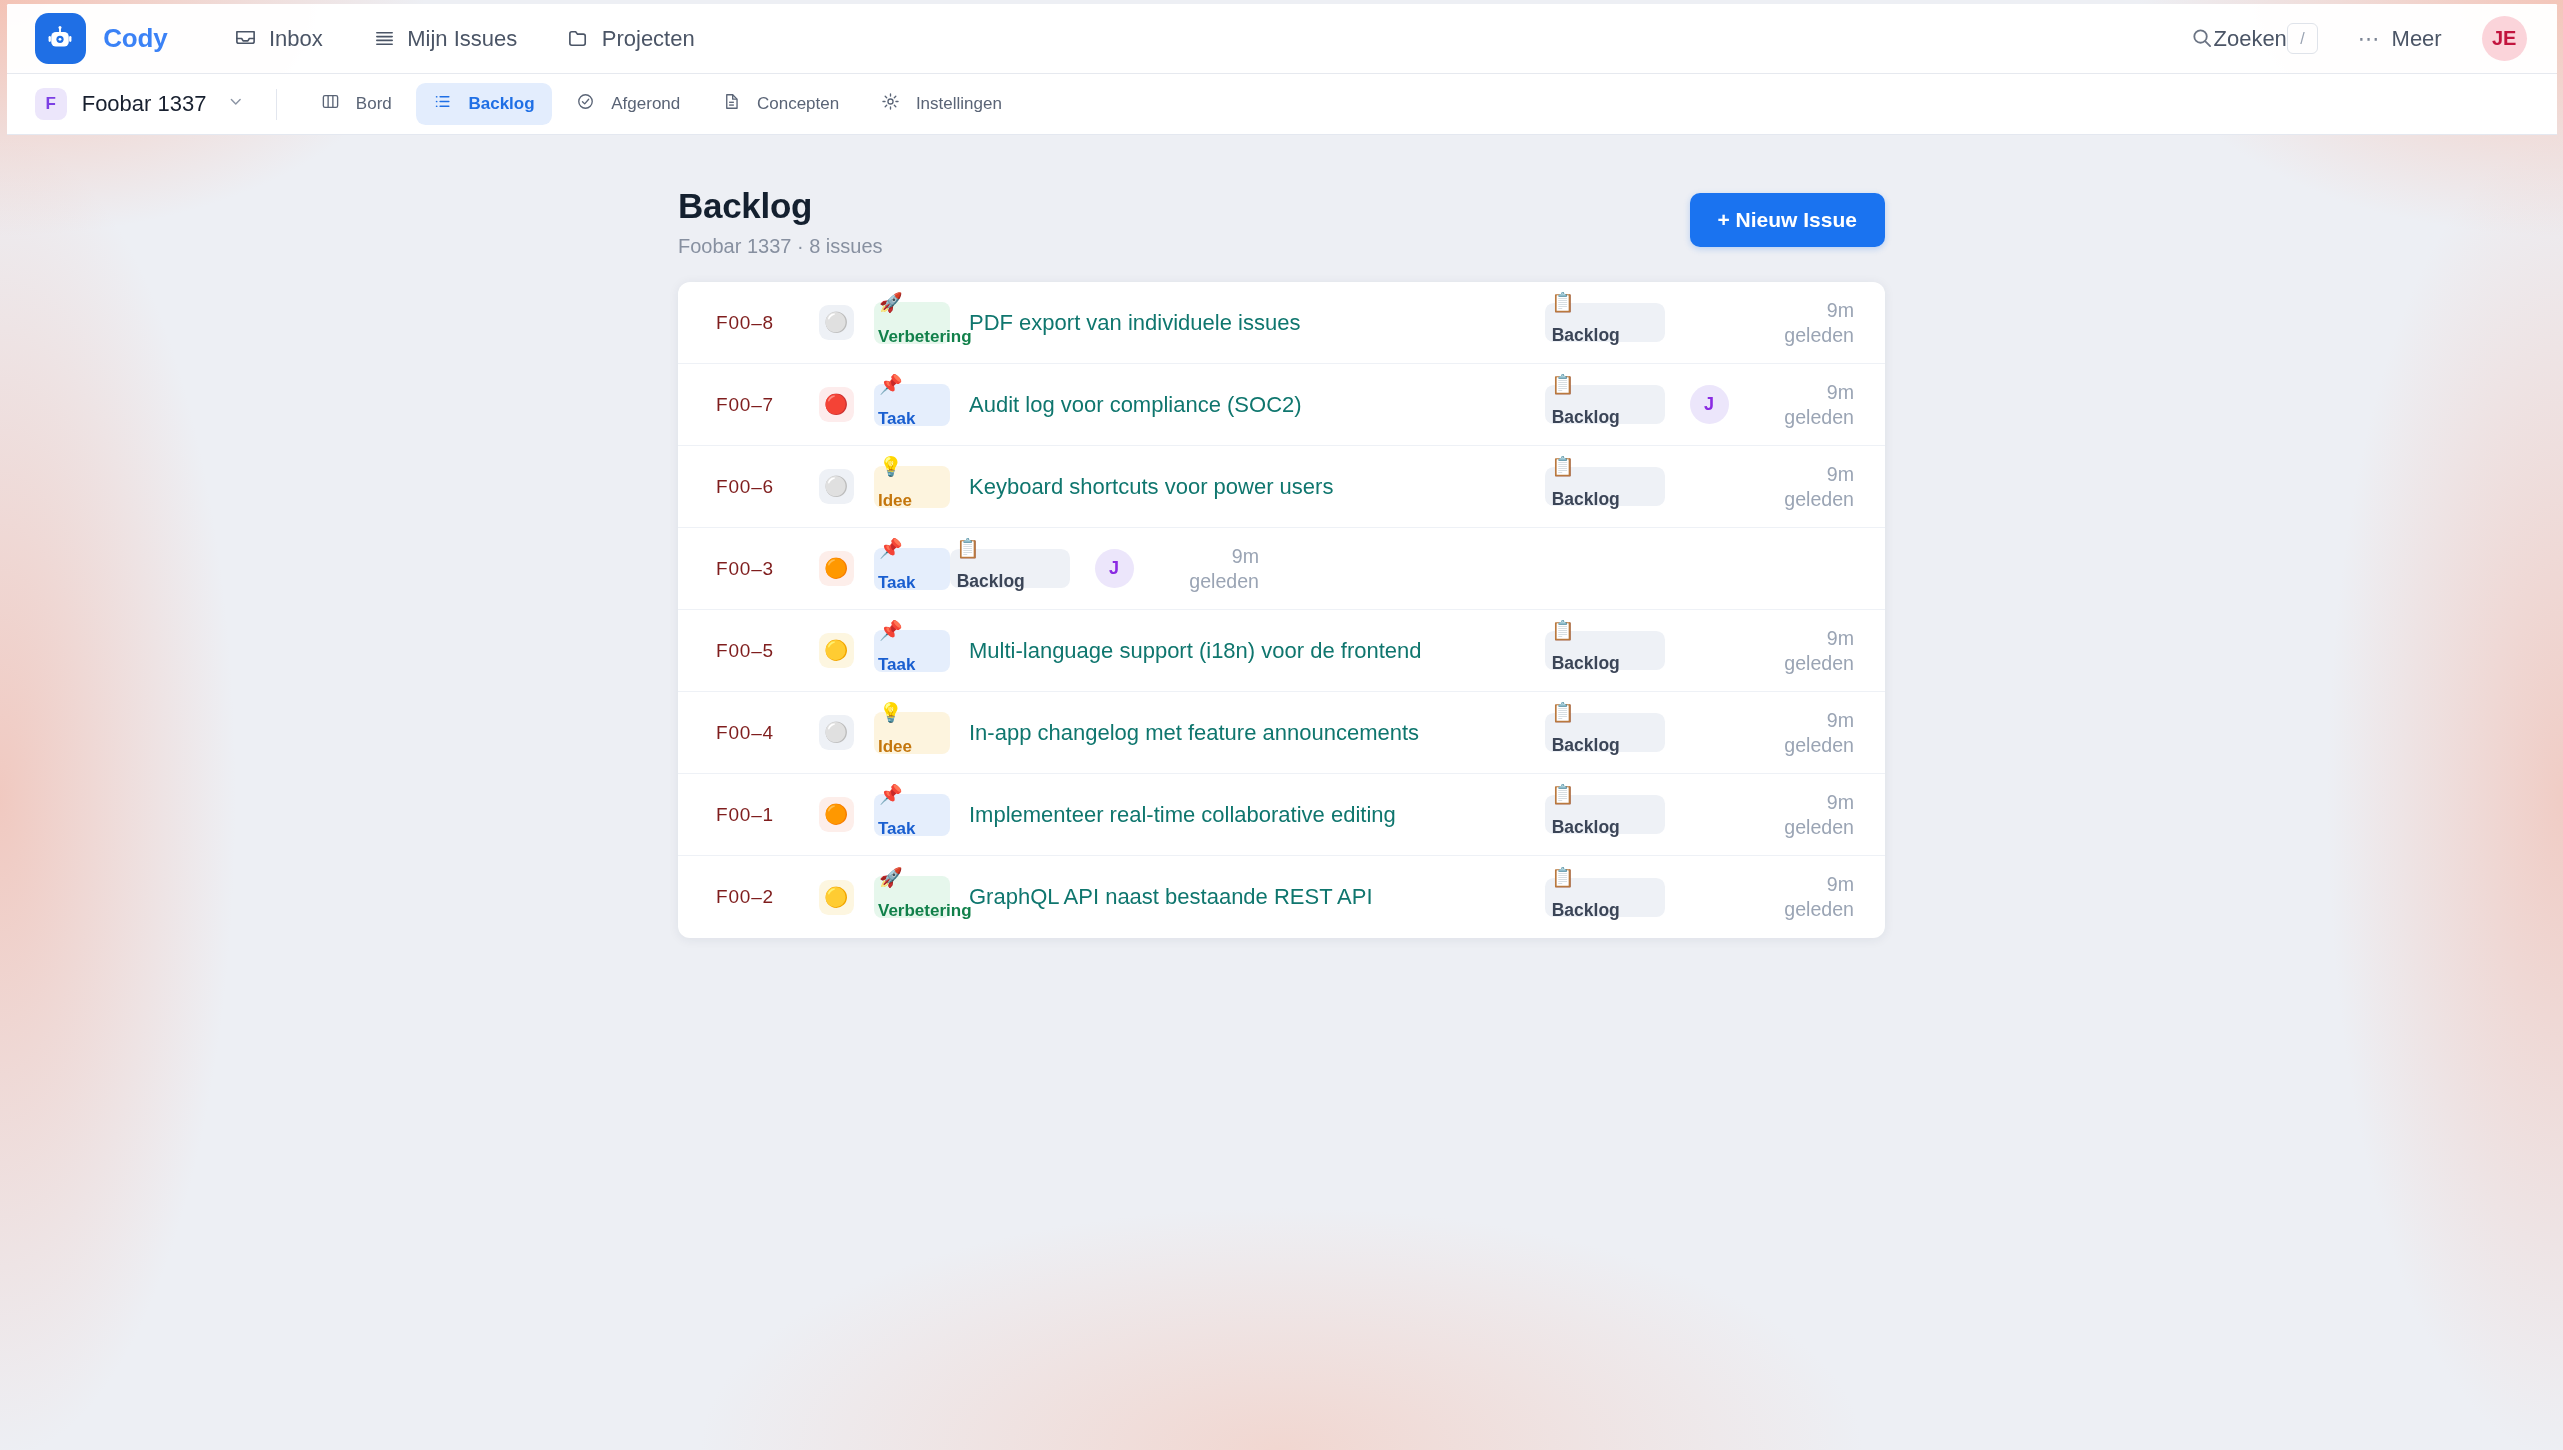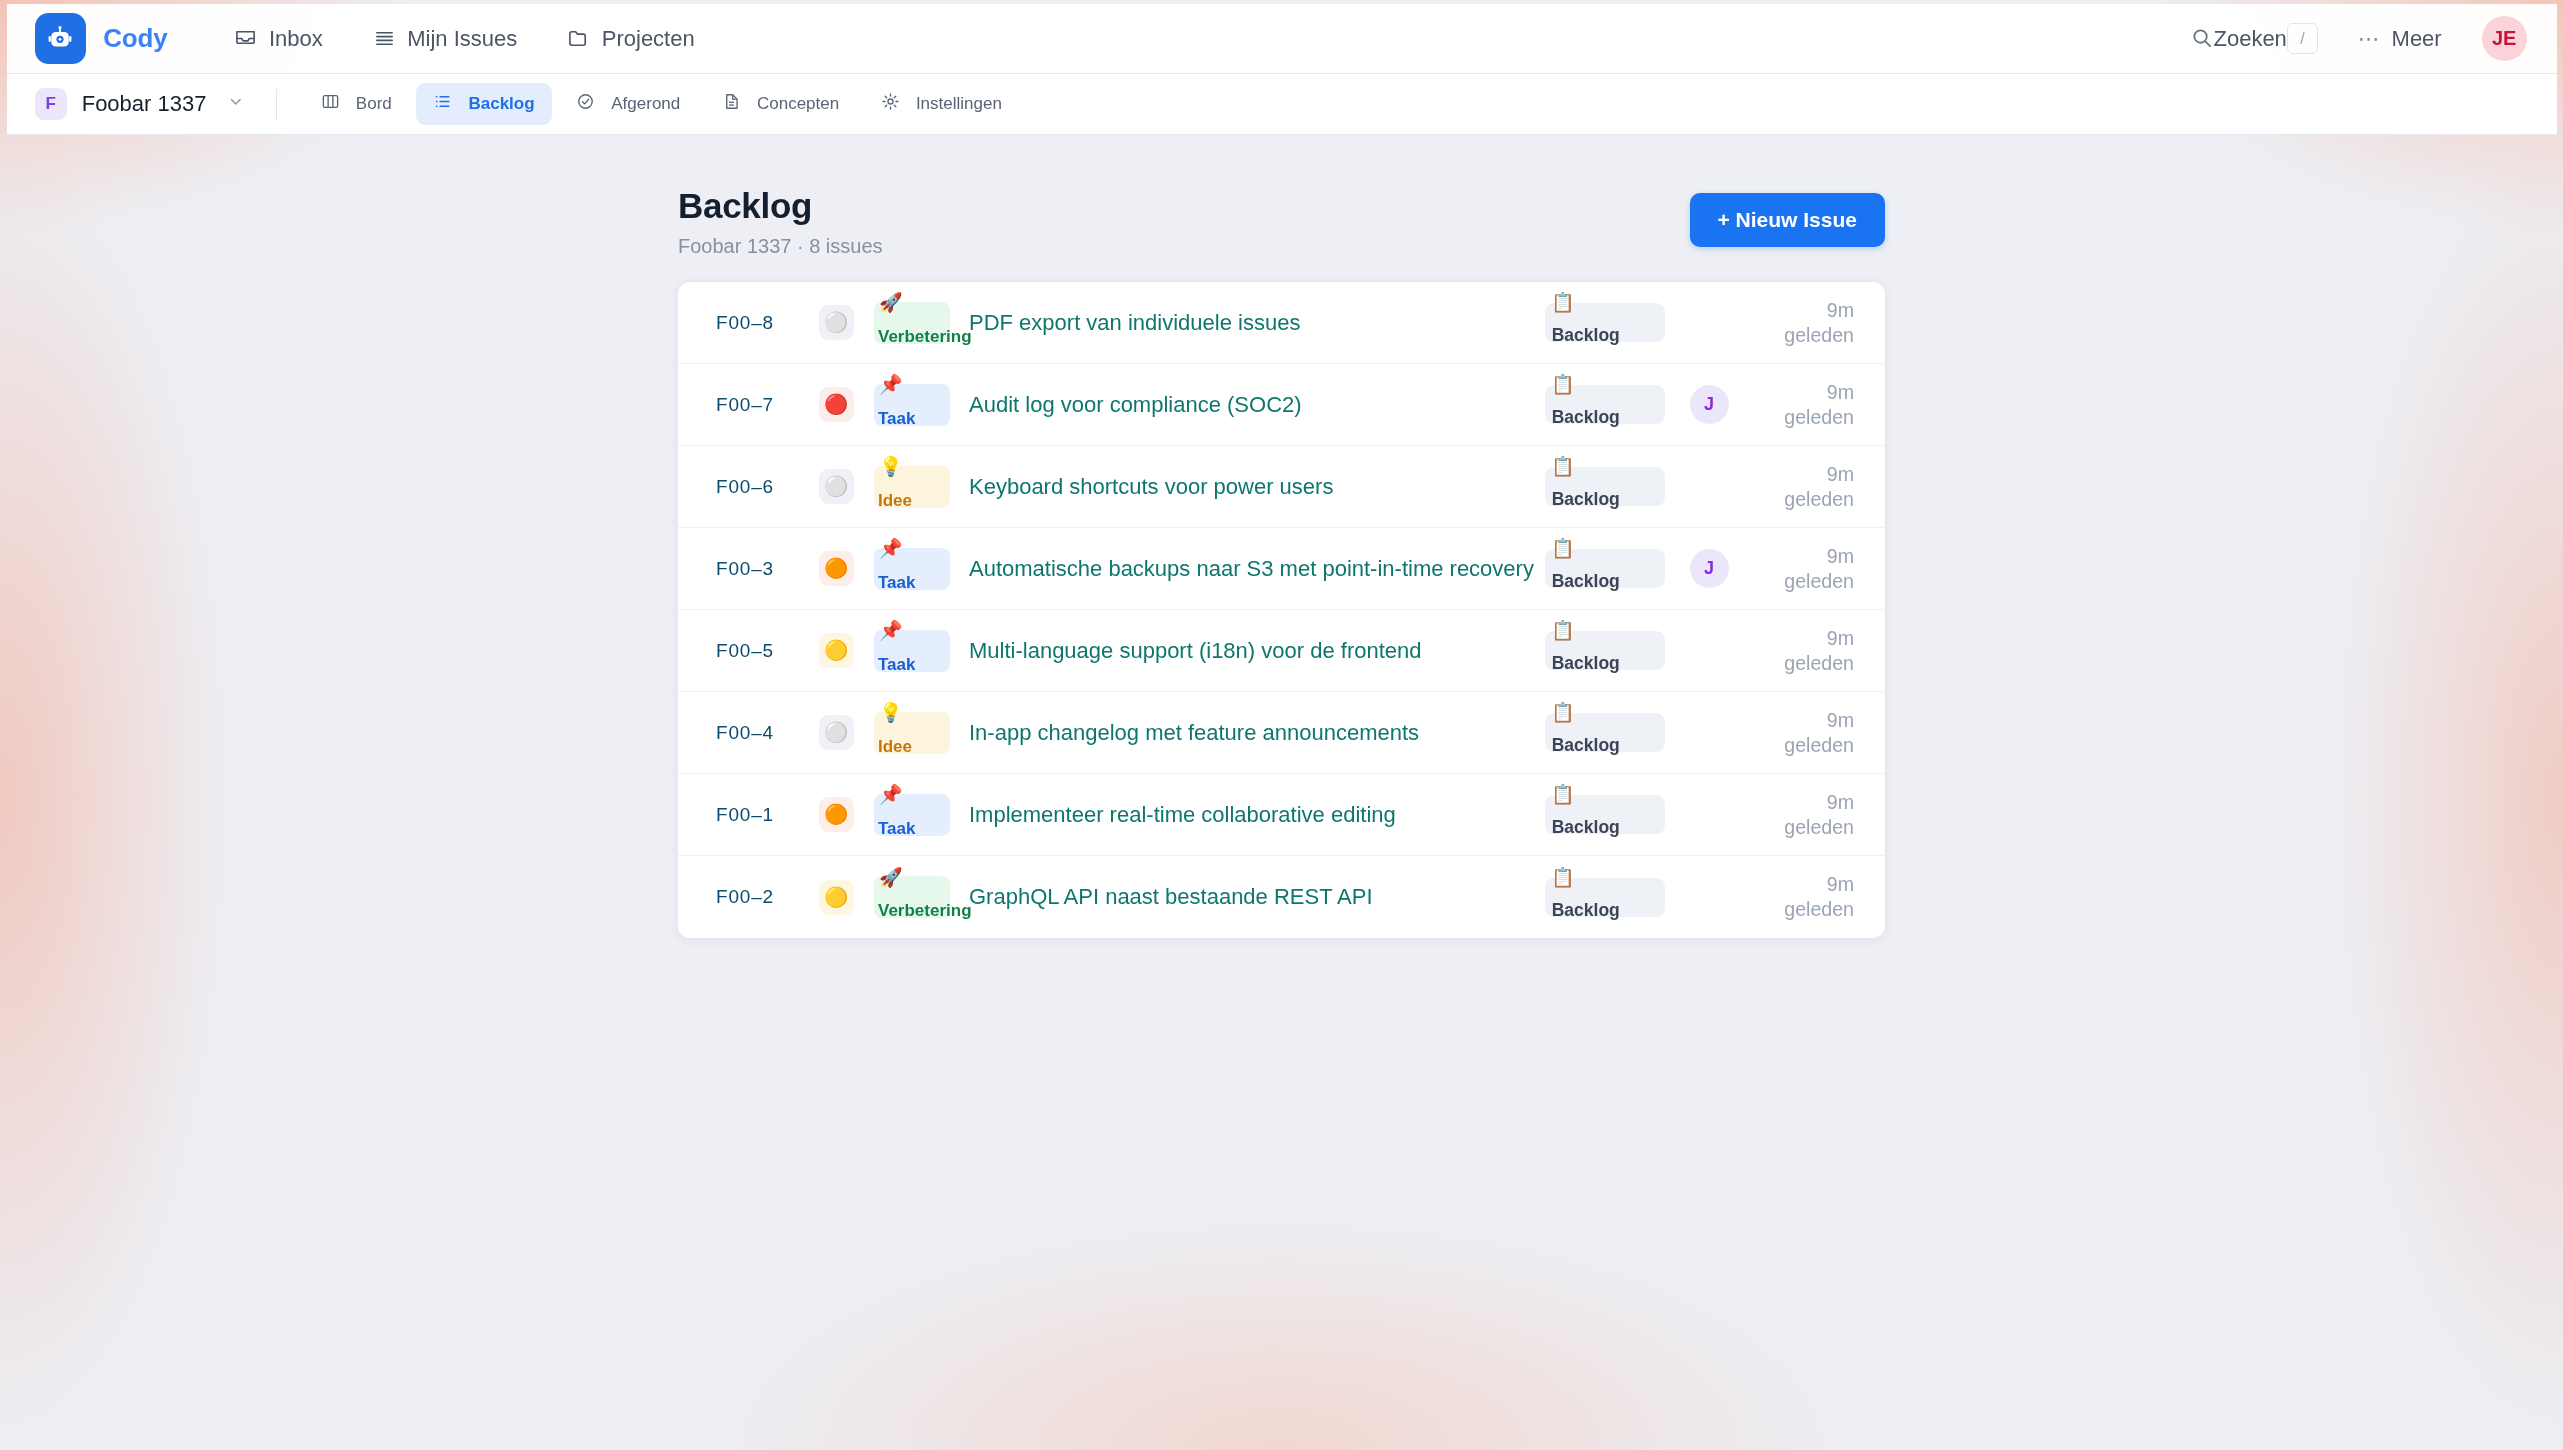--- a/index.html
+++ b/index.html
@@ -103,21 +103,21 @@
     background: #fff; border-radius: 12px;
     box-shadow: 0 1.3px 10.8px rgba(30,40,70,.07);
     overflow: hidden;
   }
   .row {
     display: flex; align-items: center; height: 82px;
     border-bottom: 0.7px solid #eef1f6; padding: 0 0 0 38px; cursor: pointer;
   }
   .row:last-child { border-bottom: none; }
 
-  .c-id { width: 103px; font-size: 19px; color: #0c4a6e; letter-spacing: 0.8px; flex: none; }
+  .c-id { width: 103px; font-size: 19px; color: #7f1d1d; letter-spacing: 0.8px; flex: none; }
   .c-prio {
     width: 35px; height: 35px; border-radius: 9.4px; flex: none;
     display: flex; align-items: center; justify-content: center; font-size: 19.6px;
   }
   .c-type {
     position: relative; width: 76px; height: 42px; flex: none; margin-left: 20px;
     border-radius: 8px;
   }
   .c-type .emo { position: absolute; left: 5.4px; top: -10.8px; font-size: 19px; }
   .c-type .lbl {
@@ -353,21 +353,20 @@
         </div>
         <div class="row">
           <div class="c-id">F00–3</div>
           <div class="c-prio" style="background:#fdeeea">
             <span>🟠</span>
           </div>
           <div class="c-type" style="background:#e5eefc">
             <span class="emo">📌</span>
             <span class="lbl" style="color:#1a5fd0">Taak</span>
           </div>
-          <div class="c-title">Automatische backups naar S3 met point-in-time recovery</div>
           <div class="c-status">
             <span class="emo">📋</span>
             <span class="lbl">Backlog</span>
           </div>
           <div class="c-assignee">
             <span class="av">J</span>
           </div>
           <div class="c-time">9m geleden</div>
         </div>
         <div class="row">

